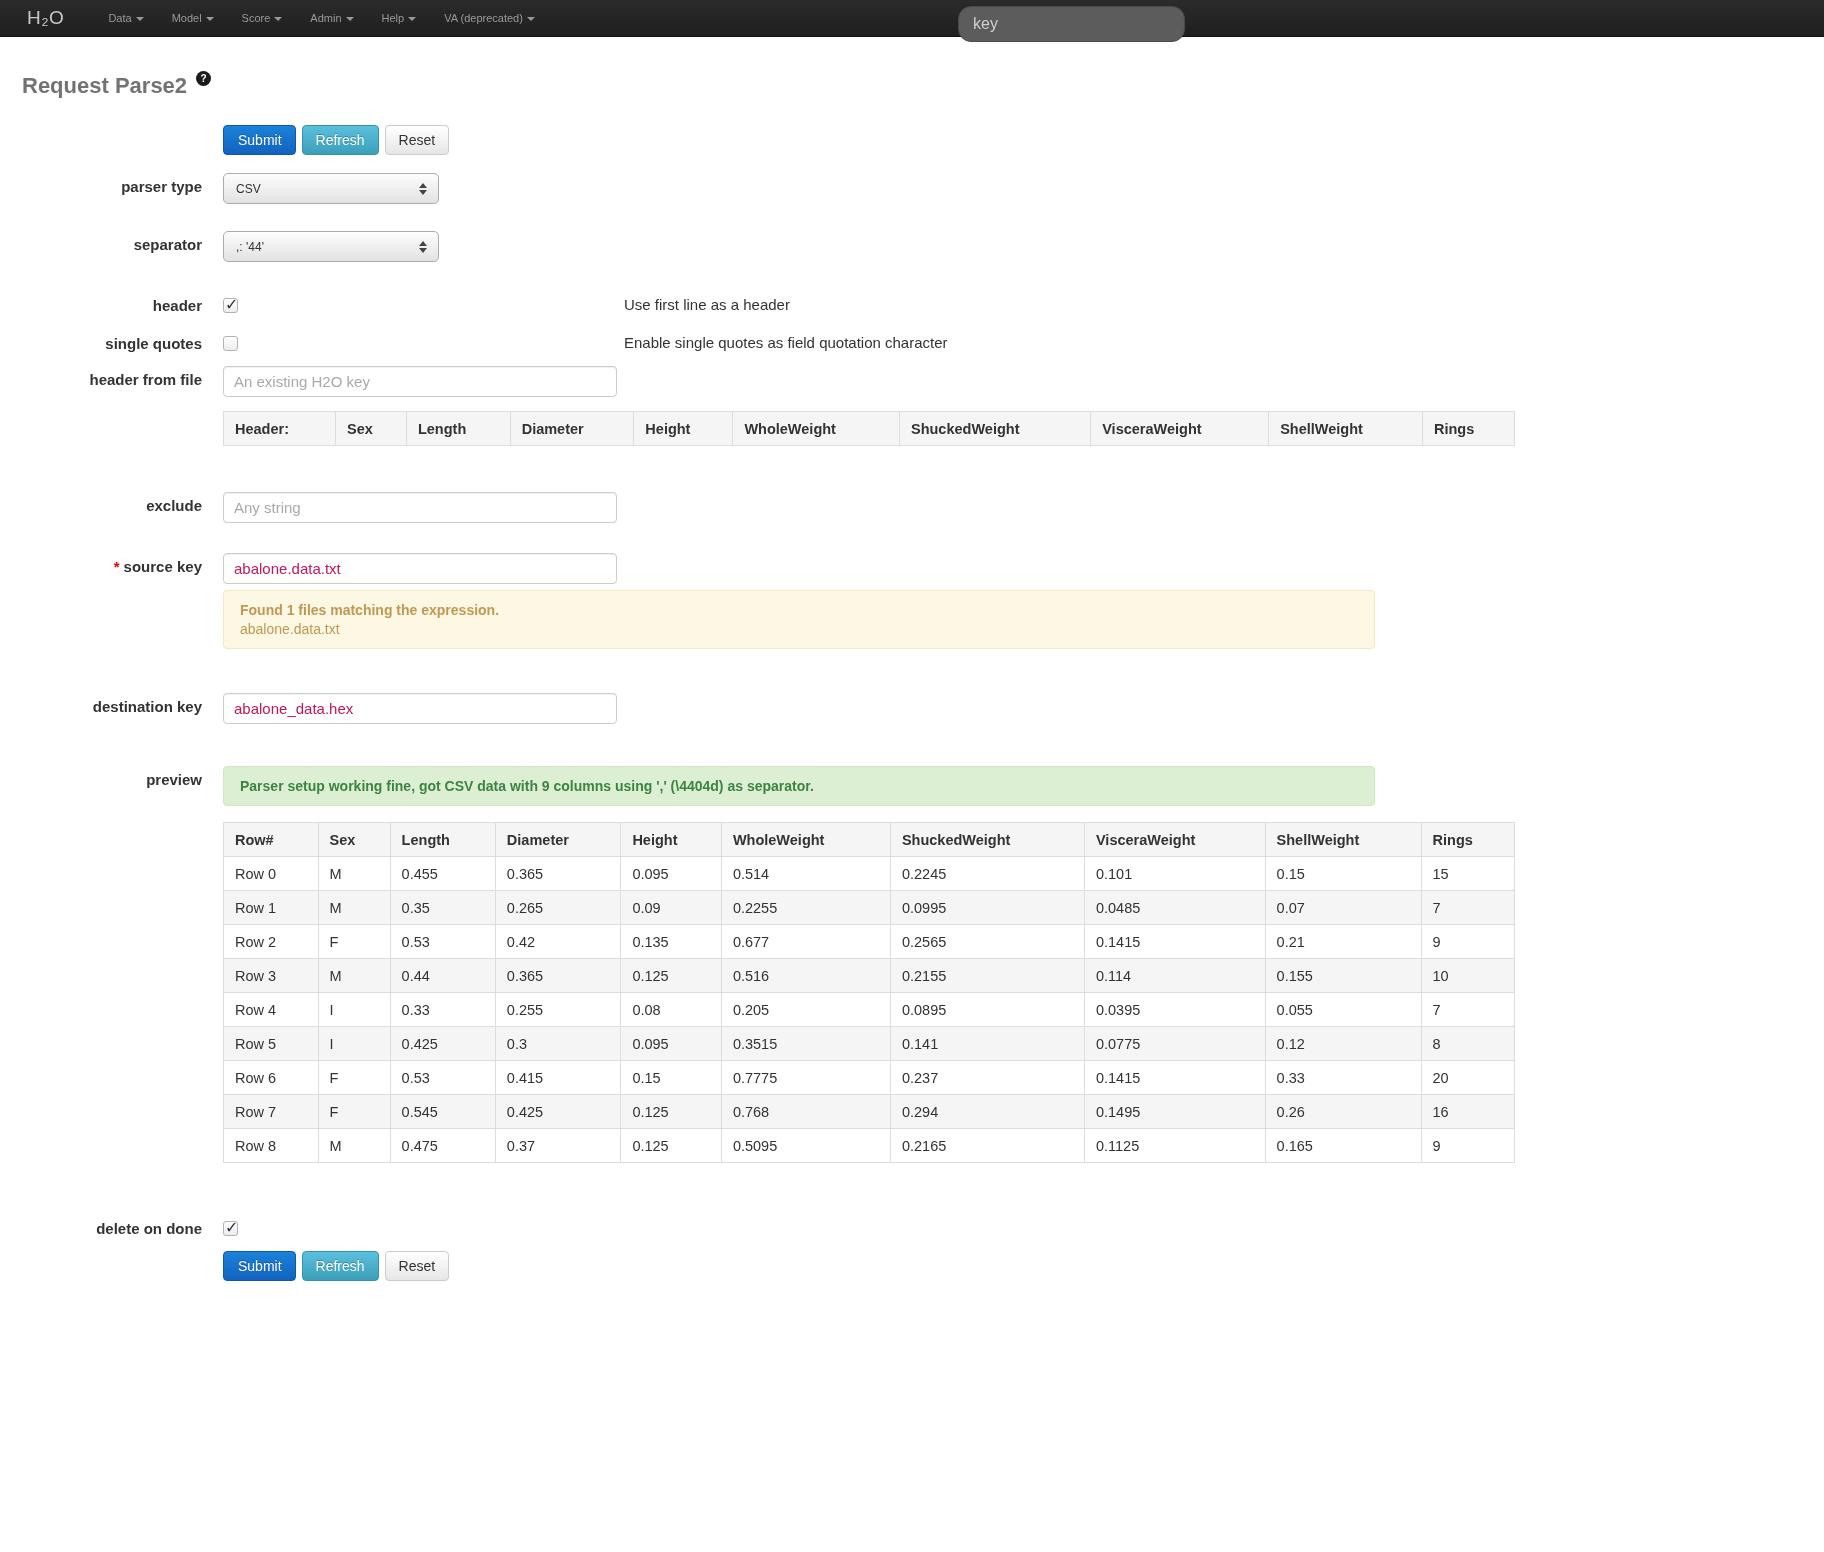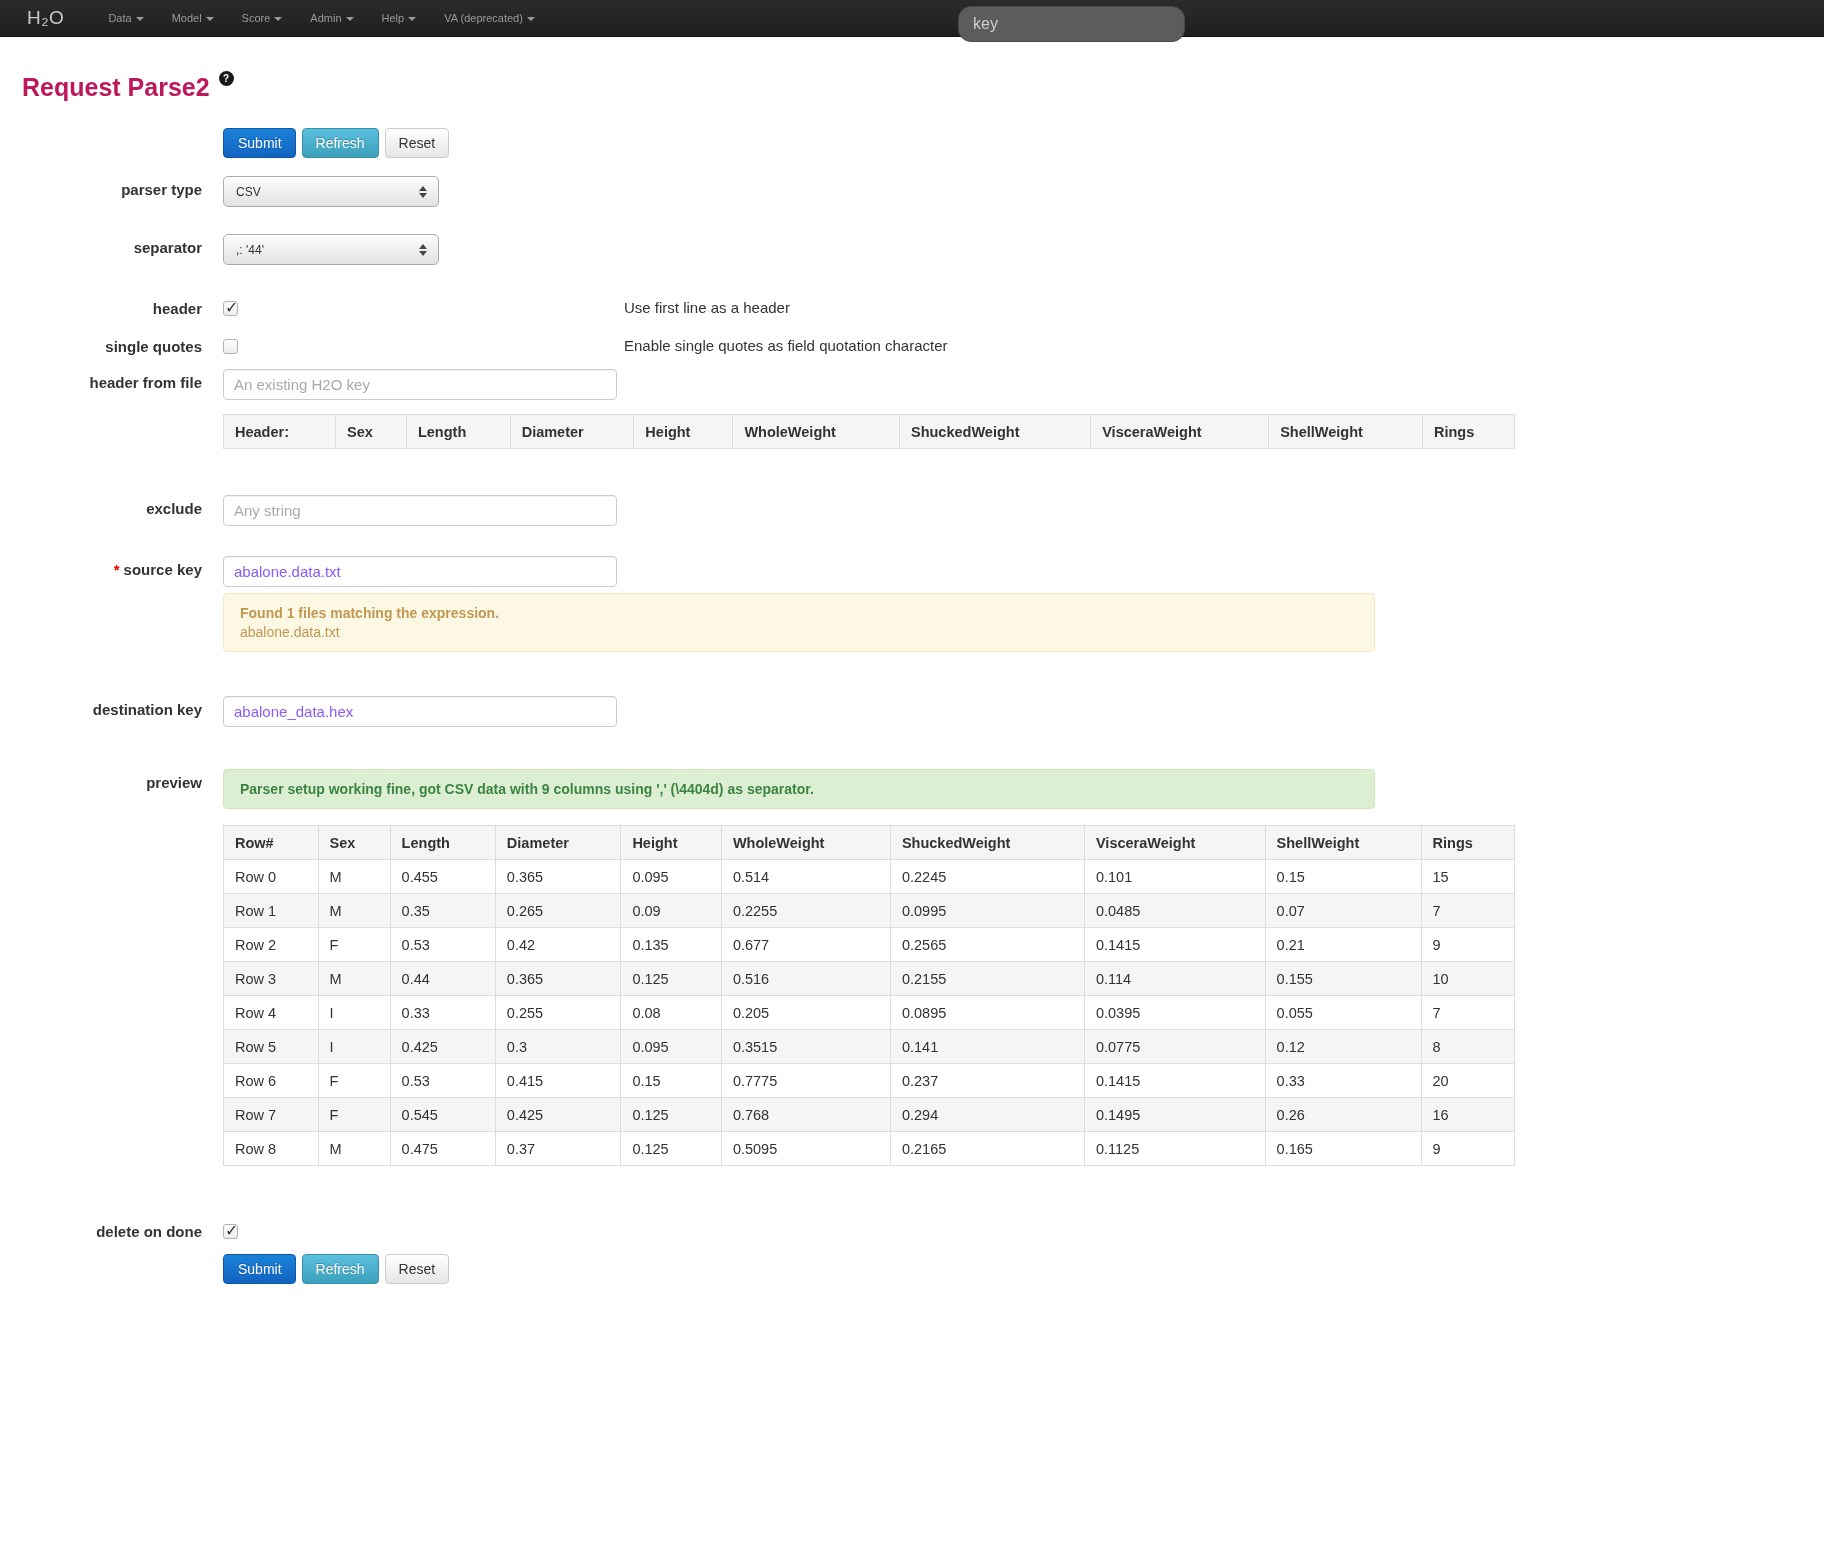--- a/index.html
+++ b/index.html
@@ -37,21 +37,21 @@
     position: absolute; left: 958px; top: 6px;
     width: 227px; height: 36px;
     background: #5c5c5c; border: 1px solid #4a4a4a; border-radius: 13px;
     color: #ddd; font-size: 16px; padding: 0 14px; outline: none;
   }
   .navbar-search::placeholder { color: #cfcfcf; opacity: 1; }
 
   
   .page { padding: 0 0 60px 22px; }
   .page-title-row { margin-top: 36px; display: flex; align-items: flex-start; }
-  .page-title { font-size: 25px; font-weight: bold; color: #be185d; }
+  .page-title { font-size: 22px; font-weight: bold; color: #737373; }
   .help-badge {
     display: inline-flex; align-items: center; justify-content: center;
     width: 15px; height: 15px; border-radius: 50%;
     background: #1a1a1a; color: #fff; font-size: 10px; font-weight: bold;
     margin-left: 9px; margin-top: -2px; cursor: pointer;
   }
 
   
   .btn-row { margin: 26px 0 18px 201px; display: flex; }
   .btn {
@@ -116,21 +116,21 @@
   }
   .checkbox.checked::after {
     content: "\2713"; color: #1f2d3d; font-size: 16px; font-weight: bold;
     position: absolute; top: -4px; left: 1px;
   }
   .checkbox-desc { margin-left: 386px; font-size: 15px; color: #333; padding-top: 4px; white-space: nowrap; }
 
   
   .text-input {
     width: 394px; height: 31px; border: 1px solid #ccc; border-radius: 4px;
-    padding: 0 10px; font-size: 15px; color: #8b5cf6; outline: none;
+    padding: 0 10px; font-size: 15px; color: #be185d; outline: none;
     font-family: "Liberation Sans", sans-serif;
     box-shadow: inset 0 1px 1px rgba(0,0,0,0.06);
   }
   .text-input::placeholder { color: #a9a9a9; opacity: 1; }
 
   
   table.data-table {
     border-collapse: collapse; margin-left: 201px; width: 1292px;
     font-size: 14.5px; color: #333; background: #fff;
   }

